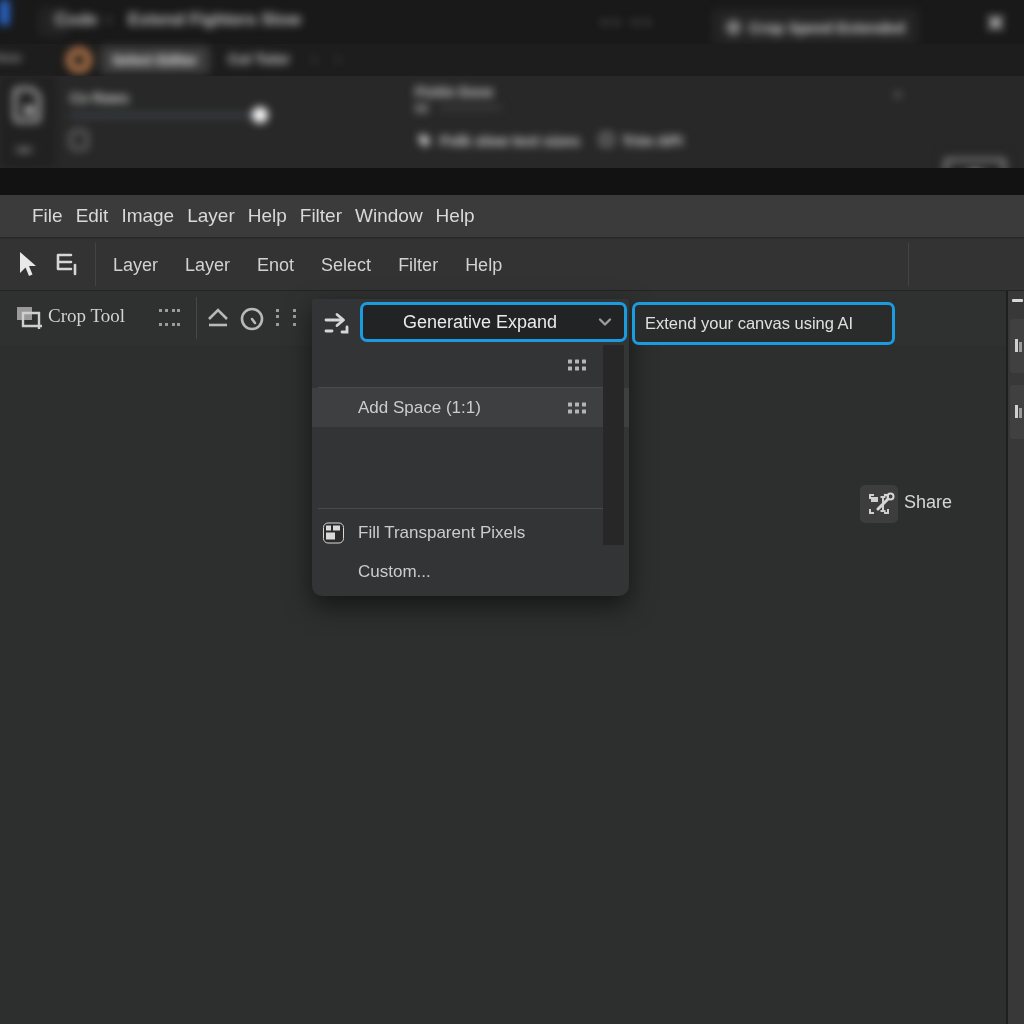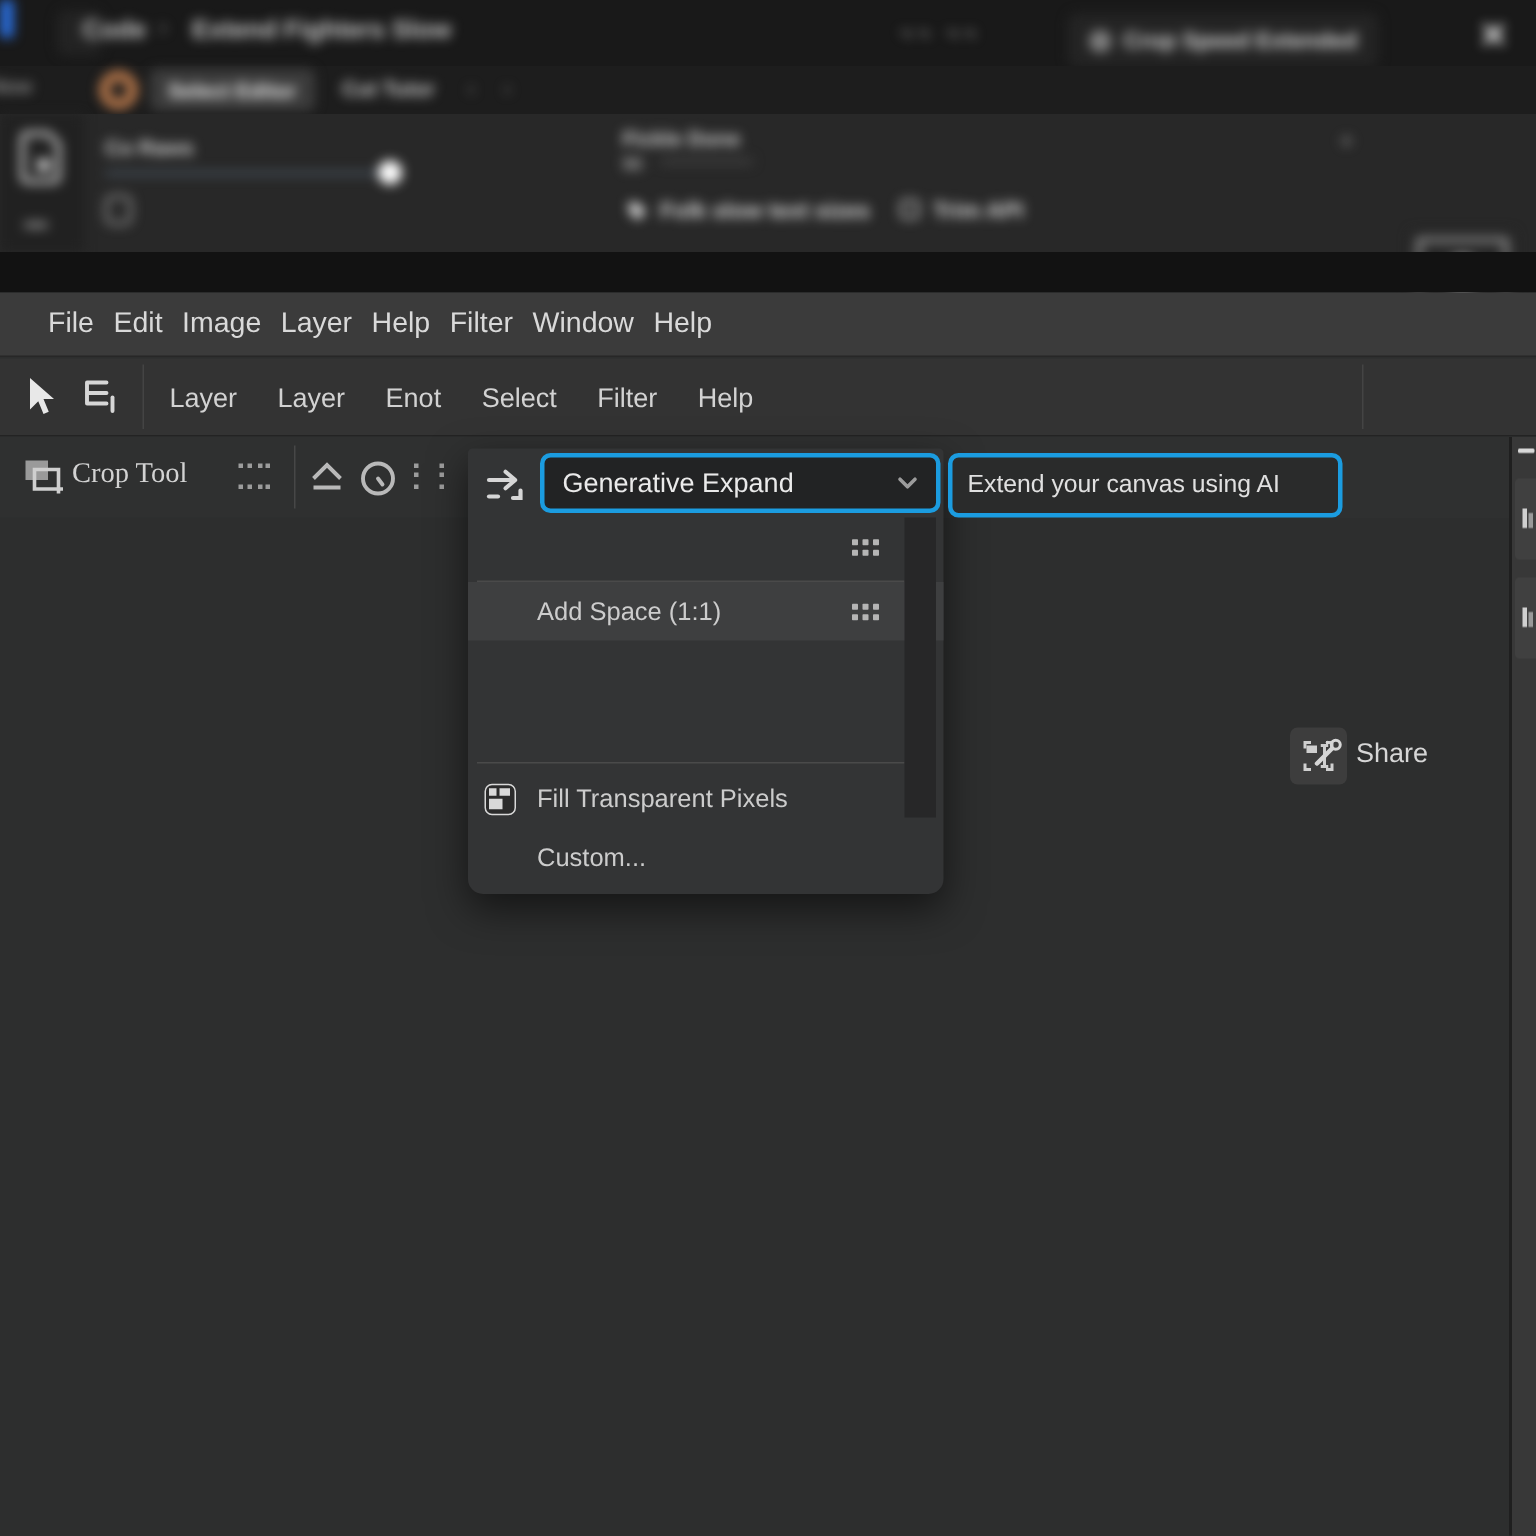--- a/index.html
+++ b/index.html
@@ -44,21 +44,21 @@
 
   .right-strip { position:absolute; left:1006px; top:291px; width:18px; height:733px; background:#383838; border-left:2px solid #1f1f1f; }
   .rs-dash { position:absolute; left:4px; top:8px; width:11px; height:3px; background:#d8d8d8; border-radius:1px; }
   .rs-btn { position:absolute; left:2px; width:16px; height:54px; background:#404040; border-radius:3px 0 0 3px; }
   .rs-glyph { position:absolute; left:5px; top:20px; width:3px; height:13px; background:#d0d0d0; }
   .rs-glyph2 { position:absolute; left:9px; top:23px; width:3px; height:10px; background:#9a9a9a; }
 
   
   .dd-panel { position:absolute; left:312px; top:299px; width:317px; height:297px; background:#333435; border-radius:3px 3px 10px 10px; box-shadow:0 10px 26px rgba(0,0,0,0.55); }
   .dd-select { position:absolute; left:360px; top:302px; width:267px; height:40px; background:#222324; border:3px solid #1b9ce0; border-radius:7px; display:flex; align-items:center; justify-content:space-between; padding:0 10px 0 12px; }
-  .dd-select span { color:#eaeaea; font-size:18px; }
+  .dd-select span { color:#eaeaea; font-size:18px;margin-left:28px; }
   .tooltip { position:absolute; left:632px; top:302px; width:263px; height:43px; background:#2a2b2b; border:3px solid #1b9ce0; border-radius:7px; display:flex; align-items:center; padding-left:10px; }
   .tooltip span { color:#e0e0e0; font-size:16.5px; }
   .dd-row { position:absolute; left:0; width:317px; height:39px; display:flex; align-items:center; }
   .dd-row .lbl { position:absolute; left:46px; color:#cccccc; font-size:17px; }
   .dd-row.hl { background:#3e3f40;padding-left:32px; }
   .grid-ic { position:absolute; left:256px; top:50%; transform:translateY(-50%); display:grid; grid-template-columns:repeat(3,4px); grid-template-rows:repeat(2,4px); gap:3px; }
   .grid-ic i { background:#b5b5b5; border-radius:0.5px; }
   .dd-div { position:absolute; left:6px; width:285px; height:1px; background:#4a4a4a; }
   .scroll-thumb { position:absolute; left:291px; top:46px; width:21px; height:200px; background:#272728; }
   .ftp-ic { position:absolute; left:11px; top:50%; transform:translateY(-50%); width:21px; height:21px; background:#2b2b2b; border:1.5px solid #d9d9d9; border-radius:5px; }

